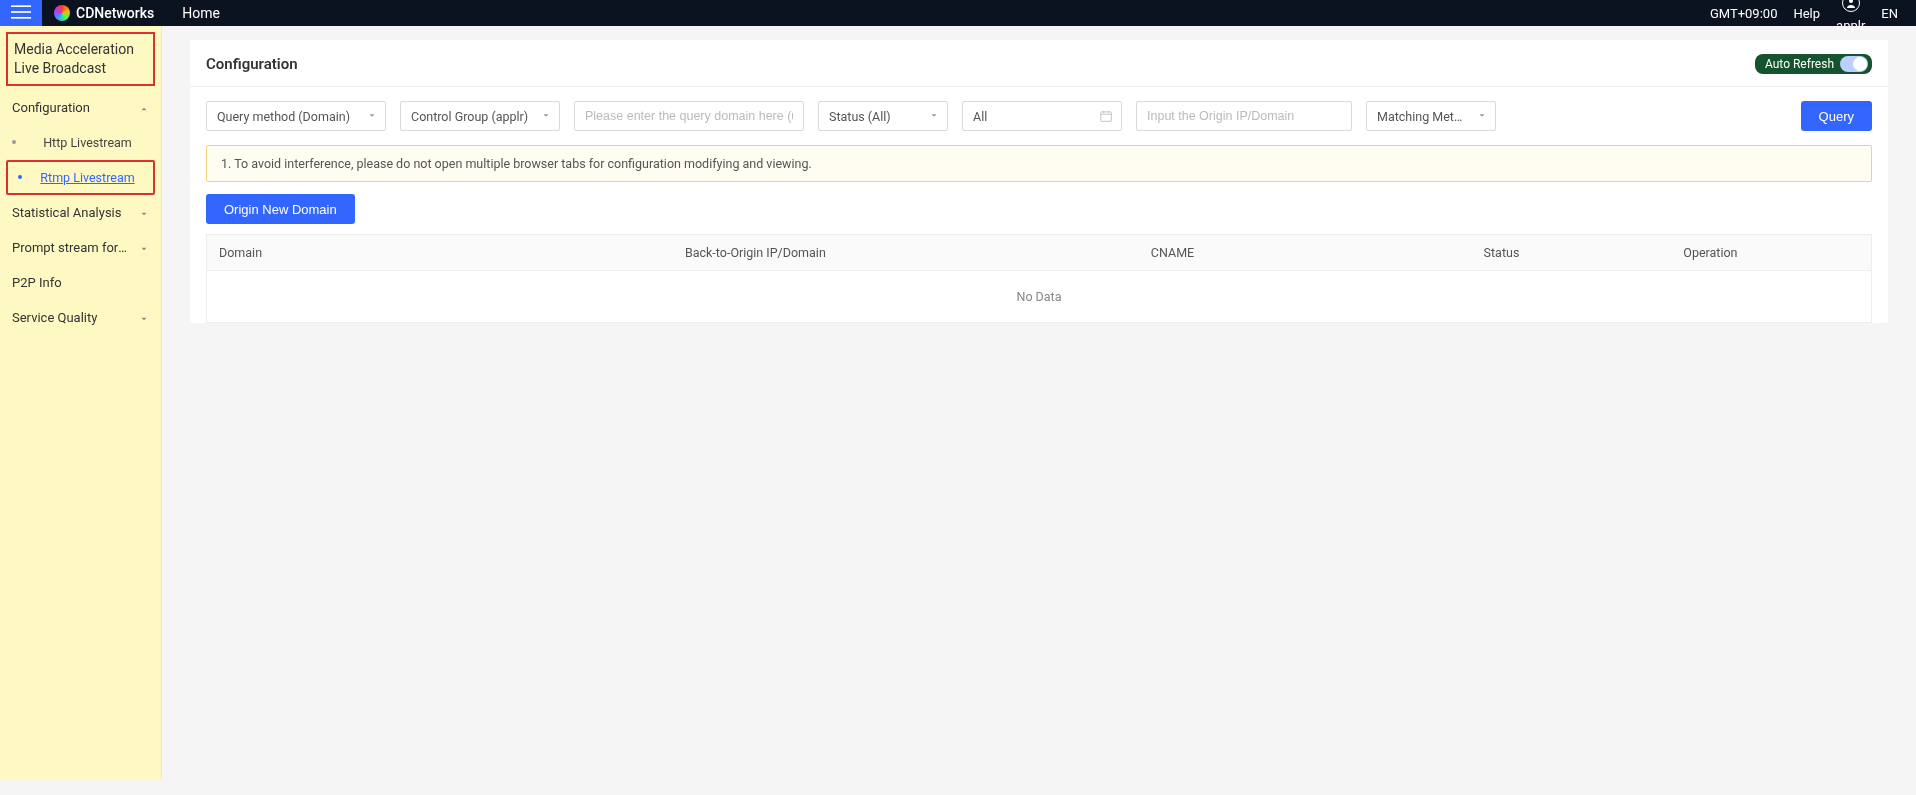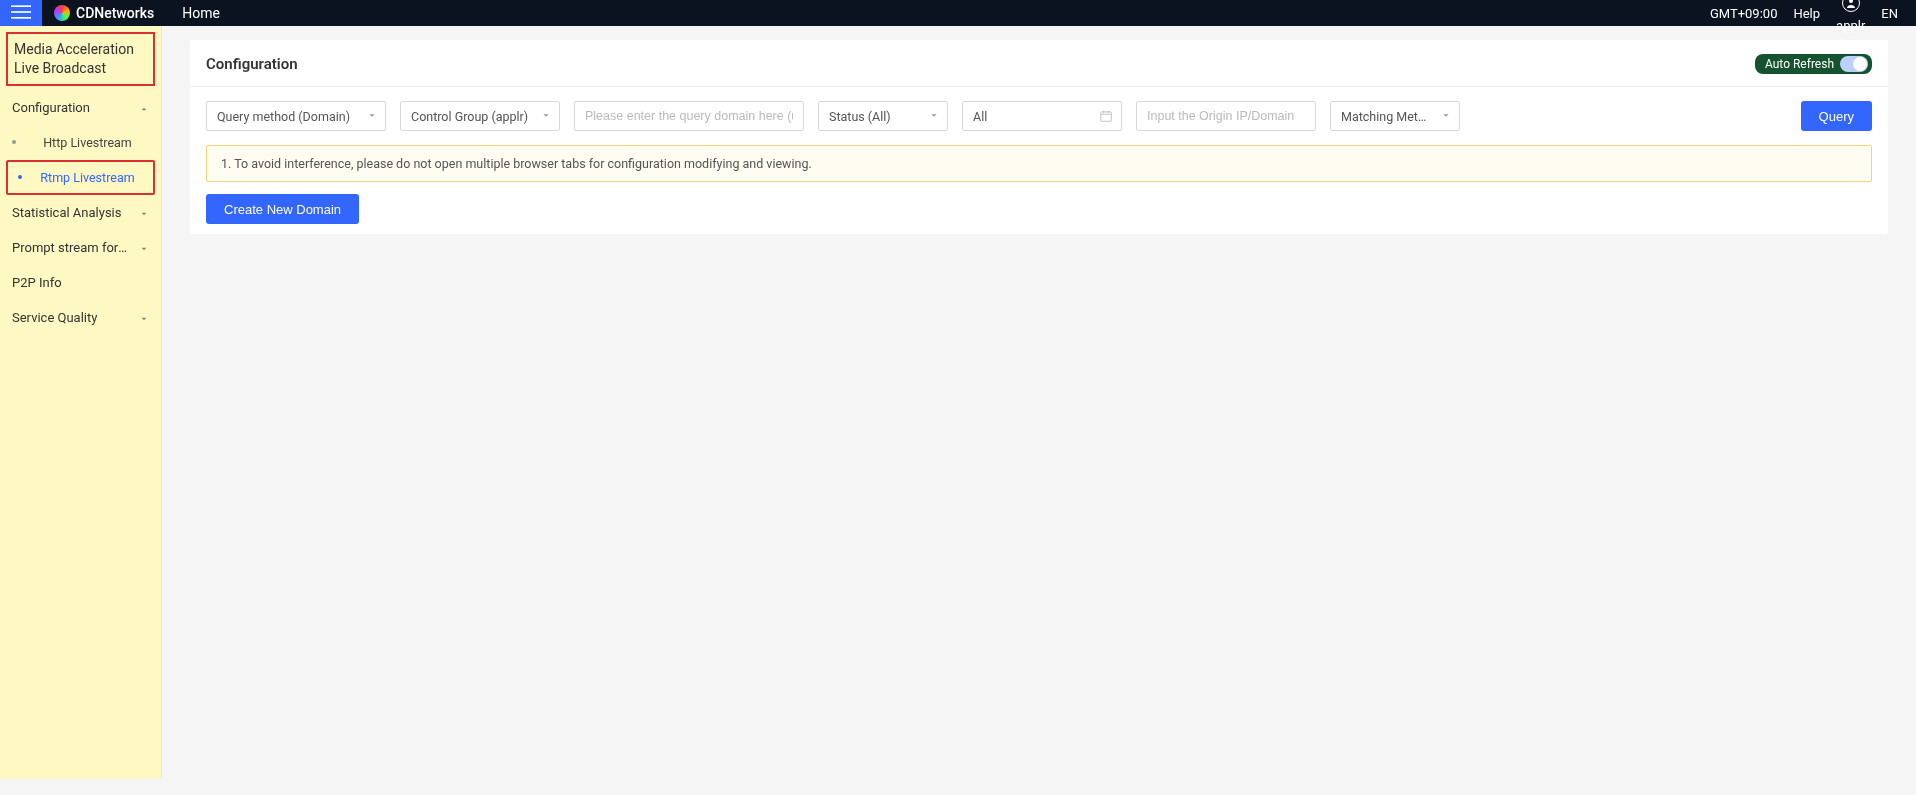--- a/index.html
+++ b/index.html
@@ -21,21 +21,21 @@
 
   
   .layout { display: flex; }
 
   
   .sidebar { width: 162px; background: #fef9c3; min-height: calc(100vh - 42px); border-right: 1px solid #e6e6e6; }
   .sidebar-section-title { border: 2px solid #d93030; margin: 6px 6px 4px 6px; padding: 6px 6px; font-size: 14px; line-height: 1.35; }
   .sidebar-item { display: flex; align-items: center; justify-content: space-between; padding: 10px 12px; font-size: 13px; color: #333; cursor: pointer; }
   .sidebar-item.sub { padding-left: 26px; font-size: 12.5px; color: #444; position: relative; justify-content: center; }
   .sidebar-item.sub::before { content: ""; position: absolute; left: 12px; top: 50%; width: 4px; height: 4px; background: #999; border-radius: 50%; transform: translateY(-50%); }
-  .sidebar-item.sub.active { color: #3366ff; }
+  .sidebar-item.sub.active { color: #3366ff; text-decoration: underline; }
   .sidebar-item.sub.active::before { background: #3366ff; }
   .sidebar-item.sub.active-box { outline: 2px solid #d93030; outline-offset: -2px; margin: 0 6px; border-radius: 2px; }
   .chevron { width: 10px; height: 10px; display: inline-block; }
   .chevron svg { width: 100%; height: 100%; fill: #888; }
   .sidebar-group-label { white-space: nowrap; overflow: hidden; text-overflow: ellipsis; max-width: 118px; }
 
   
   .main { flex: 1; padding: 14px 28px 28px 28px; }
   .content-card { background: #fff; border-radius: 2px; }
 
@@ -55,21 +55,21 @@
   .select .label { white-space: nowrap; overflow: hidden; text-overflow: ellipsis; padding-right: 16px; }
   .date-icon { position: absolute; right: 8px; top: 50%; transform: translateY(-50%); width: 14px; height: 14px; }
   .date-icon svg { width: 100%; height: 100%; fill: none; stroke: #bbb; stroke-width: 1.5; }
   .btn-primary { height: 30px; background: #3366ff; color: #fff; border: none; border-radius: 3px; padding: 0 18px; font-size: 13px; cursor: pointer; }
 
   .f1 { width: 180px; }
   .f2 { width: 160px; }
   .f3 { width: 230px; }
   .f4 { width: 130px; }
   .f5 { width: 160px; }
-  .f6 { width: 180px; }
+  .f6 { width: 216px; }
   .f7 { width: 130px; }
   .filters-spacer { flex: 1; }
 
   .notice { margin: 4px 16px 12px 16px; border: 1px solid #f3d27a; background: #fffcf2; padding: 10px 14px; font-size: 12.5px; color: #555; border-radius: 2px; }
 
   .action-row { display: flex; align-items: center; justify-content: space-between; padding: 0 16px 10px 16px; }
   .download-icon { width: 18px; height: 18px; cursor: pointer; }
   .download-icon svg { width: 100%; height: 100%; fill: #999; }
 
   .table { margin: 0 16px 16px 16px; border: 1px solid #eee; }
@@ -225,25 +225,35 @@
                 <path d="M6 9l6 6 6-6z"></path>
               </svg></span>
         </div>
         <div class="filters-spacer"></div>
         <button class="btn-primary">Query</button>
       </div>
 
       <div class="notice">1. To avoid interference, please do not open multiple browser tabs for configuration modifying and viewing.</div>
 
       <div class="action-row">
-        <button class="btn-primary">Create New Domain</button>
+        <button class="btn-primary">Origin New Domain</button>
         <span class="download-icon">
           <svg viewBox="0 0 24 24">
               <path d="M12 3v12m0 0l-4-4m4 4l4-4M4 19h16"></path>
             </svg>
         </span>
       </div>
 
+      <div class="table">
+        <div class="thead">
+          <div class="th c-domain">Domain</div>
+          <div class="th c-origin">Back-to-Origin IP/Domain</div>
+          <div class="th c-cname">CNAME</div>
+          <div class="th c-status">Status</div>
+          <div class="th c-op">Operation</div>
+        </div>
+        <div class="tbody-empty">No Data</div>
+      </div>
 
     </div>
   </div>
 
 </div>
 
 </body></html>

